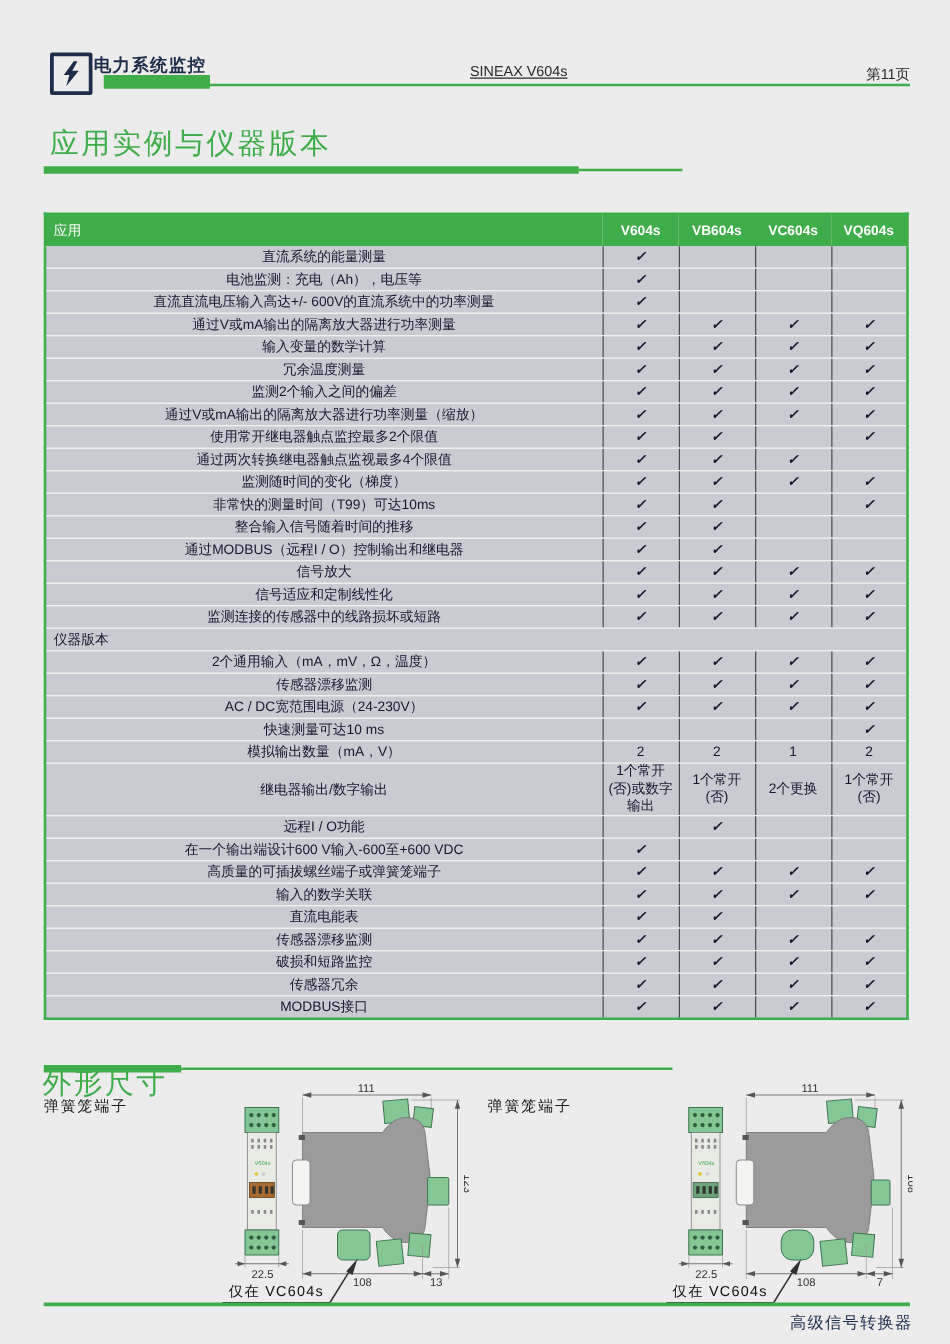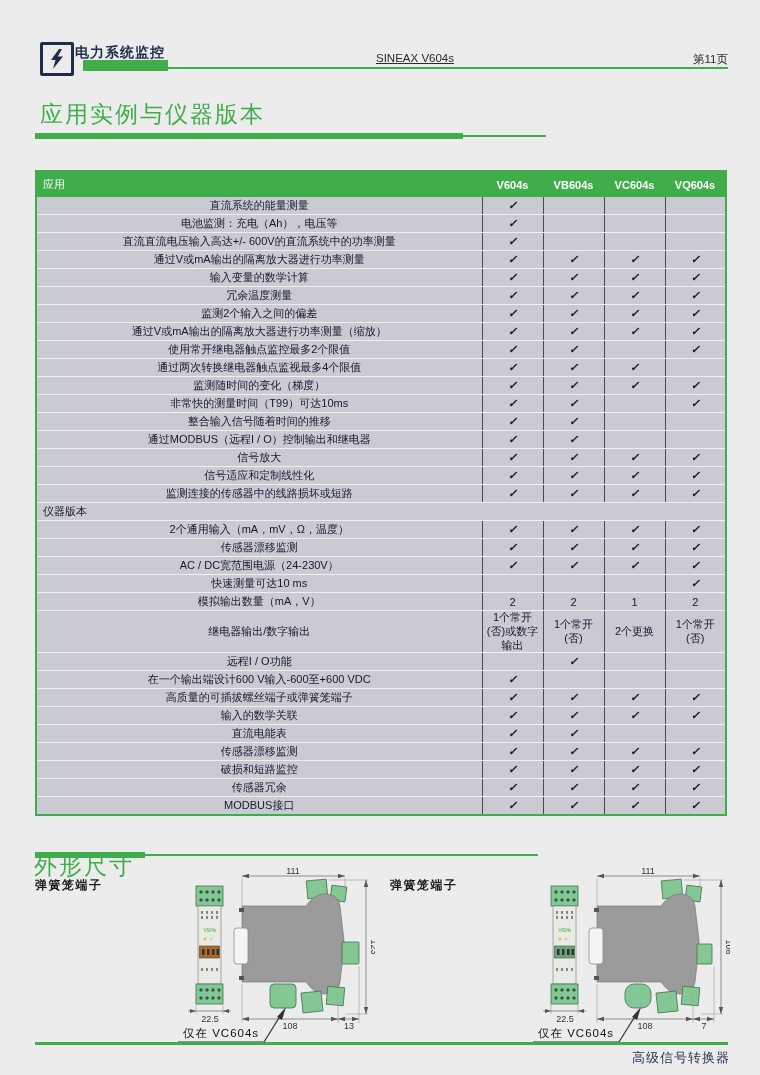--- a/index.html
+++ b/index.html
@@ -37,21 +37,21 @@
   table.cmp tbody td{background:var(--cell);height:15px;font-size:11px;color:var(--ink);
     border-bottom:1px solid #eef0ee;vertical-align:middle;}
   td.lbl{padding:0 6px;text-align:center;white-space:nowrap;overflow:hidden;}
   td.val{border-left:1px solid #4a4a52;text-align:center;}
   td.chk{font-weight:bold;font-size:12.5px;font-style:italic;color:#101010;}
   tr.section td{background:var(--green);color:#fff;border-left:none;height:20px;font-size:12px;
     text-align:left;padding-left:6px;}
   tr.tall td{height:47px;}
   td.small{font-size:9px;line-height:1.25;padding:0 2px;white-space:normal;}
   
-  .dia-label{font-size:12px;color:#1a1a1a;letter-spacing:1.5px;font-weight:bold;}
+  .dia-label{font-size:12px;color:#1a1a1a;letter-spacing:1.5px;}
   .dl0{left:35px;top:877px;}
   .dl1{left:390px;top:877px;}
   .svg0{left:30px;top:866px;}
   .svg1{left:385px;top:866px;}
   .dim-t{font-size:9px;fill:#333;font-family:"Liberation Sans",sans-serif;}
   .note-t{font-size:11.5px;fill:#111;letter-spacing:1px;font-family:"Liberation Sans",sans-serif;}
   .brand-t{font-size:4.5px;fill:var(--green);font-family:"Liberation Sans",sans-serif;}
   .gfill{fill:#84c795;stroke:#3f7350;stroke-width:0.8;}
   .dimln{stroke:#777;stroke-width:0.8;}
   .extln{stroke:#9a9a9a;stroke-width:0.6;}

